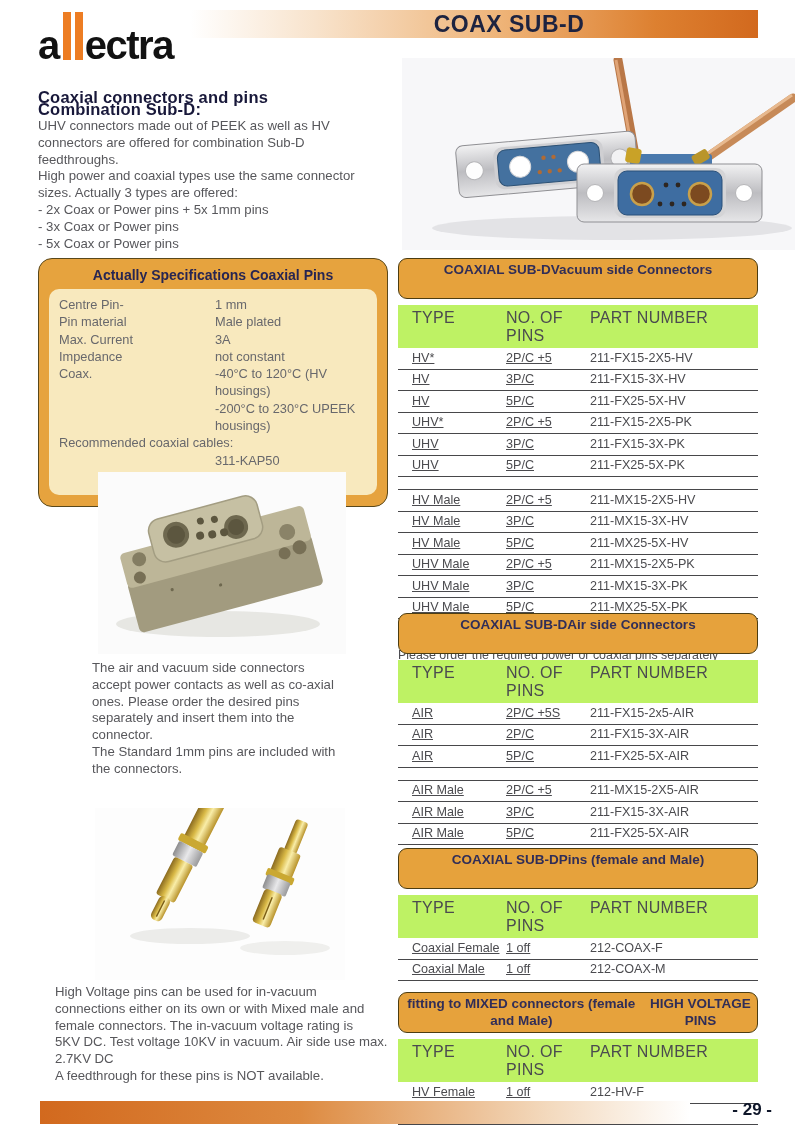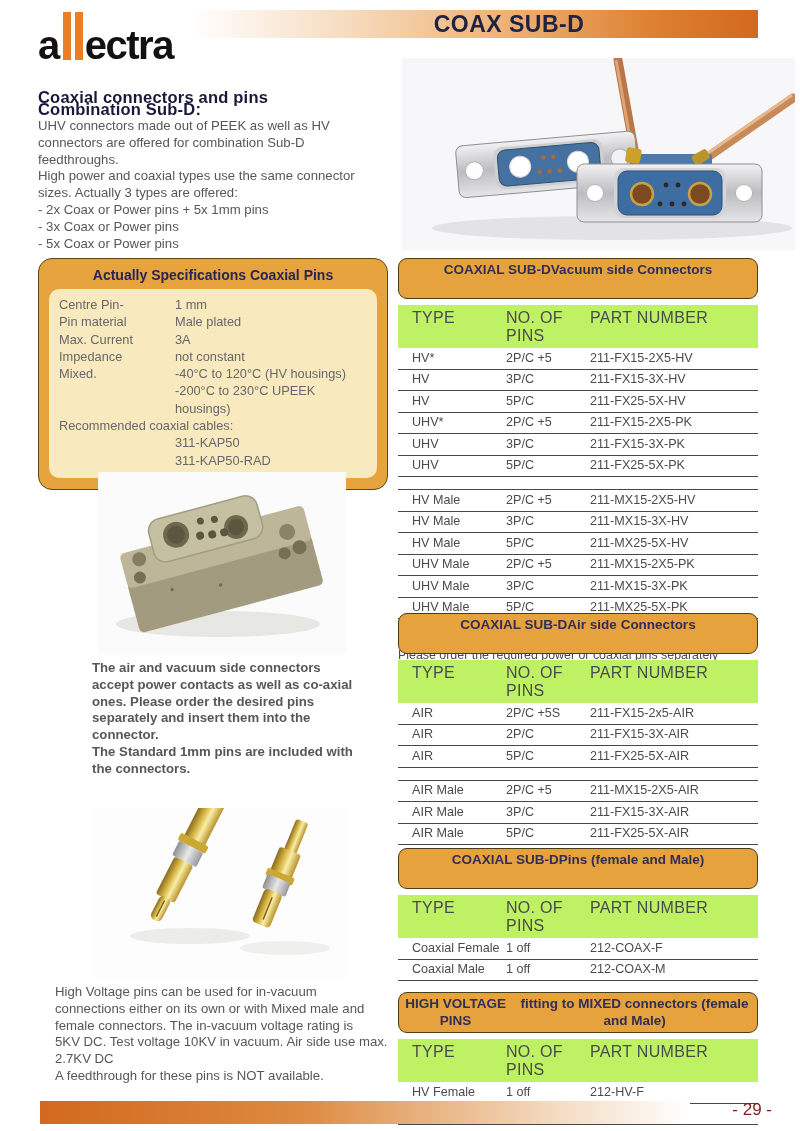--- a/index.html
+++ b/index.html
@@ -15,29 +15,29 @@
           background:linear-gradient(90deg,#ffffff 0%,#f8e3cc 22%,#eeb377 55%,#dd8030 82%,#d2691e 100%);
           display:flex;align-items:center;justify-content:center;}
   .banner span{font-size:23px;font-weight:bold;color:#1d2340;letter-spacing:0.5px;text-indent:70px;}
 
   .sec,.sub{position:absolute;left:38px;margin:0;font-size:16.5px;font-weight:bold;color:#18183a;letter-spacing:0.2px;}
   .sec{top:64px;margin-top:36px;}
   .sub{top:88px;}
 
   .para{position:absolute;margin:0;font-size:13.2px;line-height:16.8px;color:#57575b;white-space:pre-line;}
   .intro{left:38px;top:118px;width:350px;}
-  .mid{left:92px;top:660px;width:310px;font-weight:bold;}
+  .mid{left:92px;top:660px;width:310px;}
   .hv{left:55px;top:984px;width:345px;}
 
   
   .specbox{position:absolute;left:38px;top:258px;width:350px;background:#E6A33E;
            border:1.5px solid #59481c;border-radius:14px;box-sizing:border-box;padding:6px 10px 11px 10px;}
   .spec-title{text-align:center;font-size:14px;font-weight:bold;color:#272552;padding:2px 0 6px 0;}
   .spec-inner{background:#F8E9BE;border-radius:10px;padding:7px 8px 9px 10px;min-height:146px;}
-  .spec-row{display:flex;font-size:12.8px;line-height:17.3px;color:#69696 ;color:#68686c;}
+  .spec-row{display:flex;font-size:12.8px;line-height:17.3px;color:#69696 ;color:#68686c;gap:40px;}
   .spec-label{display:inline-block;min-width:116px;}
   .spec-value{flex:1;}
 
   
   .photo{position:absolute;}
   .photo svg{display:block;}
   .photo-connectors{left:402px;top:58px;}
   .photo-block{left:98px;top:472px;}
   .photo-pins{left:95px;top:808px;}
 
@@ -45,29 +45,29 @@
   .dtable{position:absolute;left:398px;width:360px;}
   .t-head{background:#E6A23C;border:1.2px solid #4c3d12;border-radius:9px;min-height:33px;
           display:flex;flex-direction:row;justify-content:center;text-align:center;
           font-size:13.5px;font-weight:bold;color:#312e57;line-height:16.5px;padding:3px 0;}
   .t-cols{display:flex;background:#bef264;margin-top:6px;padding:3.5px 0 3.5px 14px;
           font-size:16px;color:#4b4b4f;letter-spacing:0.3px;}
   .t-cols span:nth-child(1){width:94px;}
   .t-cols span:nth-child(2){width:84px;}
   .t-row{display:flex;padding:2.5px 0 2.5px 14px;border-bottom:1.4px solid #47474a;
          font-size:12.6px;line-height:15.5px;color:#4b4b4f;}
-  .t-row span:nth-child(1){width:94px;}
-  .t-row span:nth-child(2){width:84px;}
+  .t-row span:nth-child(1){width:94px;text-decoration:underline;}
+  .t-row span:nth-child(2){width:84px;text-decoration:underline;}
   .t-gap{height:12px;border-bottom:1.4px solid #47474a;}
   .t-notes{font-size:12.4px;color:#4b4b4f;padding-top:5px;line-height:20.5px;}
 
   
   .footer-bar{position:absolute;left:40px;top:1101px;width:650px;height:23px;
               background:linear-gradient(90deg,#d2691e 0%,#dd8a40 40%,#f3d9bd 78%,#ffffff 100%);}
-  .page-num{position:absolute;right:28px;top:1100px;font-size:17px;font-weight:normal;color:#7f1d1d;}
+  .page-num{position:absolute;right:28px;top:1100px;font-size:17px;font-weight:bold;color:#0f172a;}
 </style>
 </head>
 <body>
 
 <div class="page">
 
   <div class="logo">
     <span class="logo-a">a</span>
     <span class="logo-bar first"></span>
     <span class="logo-bar"></span>
@@ -101,21 +101,21 @@
         </div>
         <div class="spec-row">
           <span class="spec-label">Max. Current</span>
           <span class="spec-value">3A</span>
         </div>
         <div class="spec-row">
           <span class="spec-label">Impedance</span>
           <span class="spec-value">not constant</span>
         </div>
         <div class="spec-row">
-          <span class="spec-label">Mixed.</span>
+          <span class="spec-label">Coax.</span>
           <span class="spec-value">-40°C to 120°C (HV housings)</span>
         </div>
         <div class="spec-row">
           <span class="spec-label"></span>
           <span class="spec-value">-200°C to 230°C UPEEK housings)</span>
         </div>
         <div class="spec-row">
           <span class="spec-label">Recommended coaxial cables:</span>
           <span class="spec-value"></span>
         </div>
@@ -420,22 +420,22 @@
           <span>Coaxial Male</span>
           <span>1 off</span>
           <span>212-COAX-M</span>
         </div>
       </div>
     <div class="t-notes"></div>
   </section>
 
   <section class="dtable" style="top:992px">
     <div class="t-head">
+        <div>fitting to MIXED connectors (female and Male)</div>
         <div>HIGH VOLTAGE PINS</div>
-        <div>fitting to MIXED connectors (female and Male)</div>
       </div>
     <div class="t-cols">
         <span>TYPE</span>
         <span>NO. OF PINS</span>
         <span>PART NUMBER</span>
       </div>
     <div class="t-body">
         <div class="t-row">
           <span>HV Female</span>
           <span>1 off</span>

